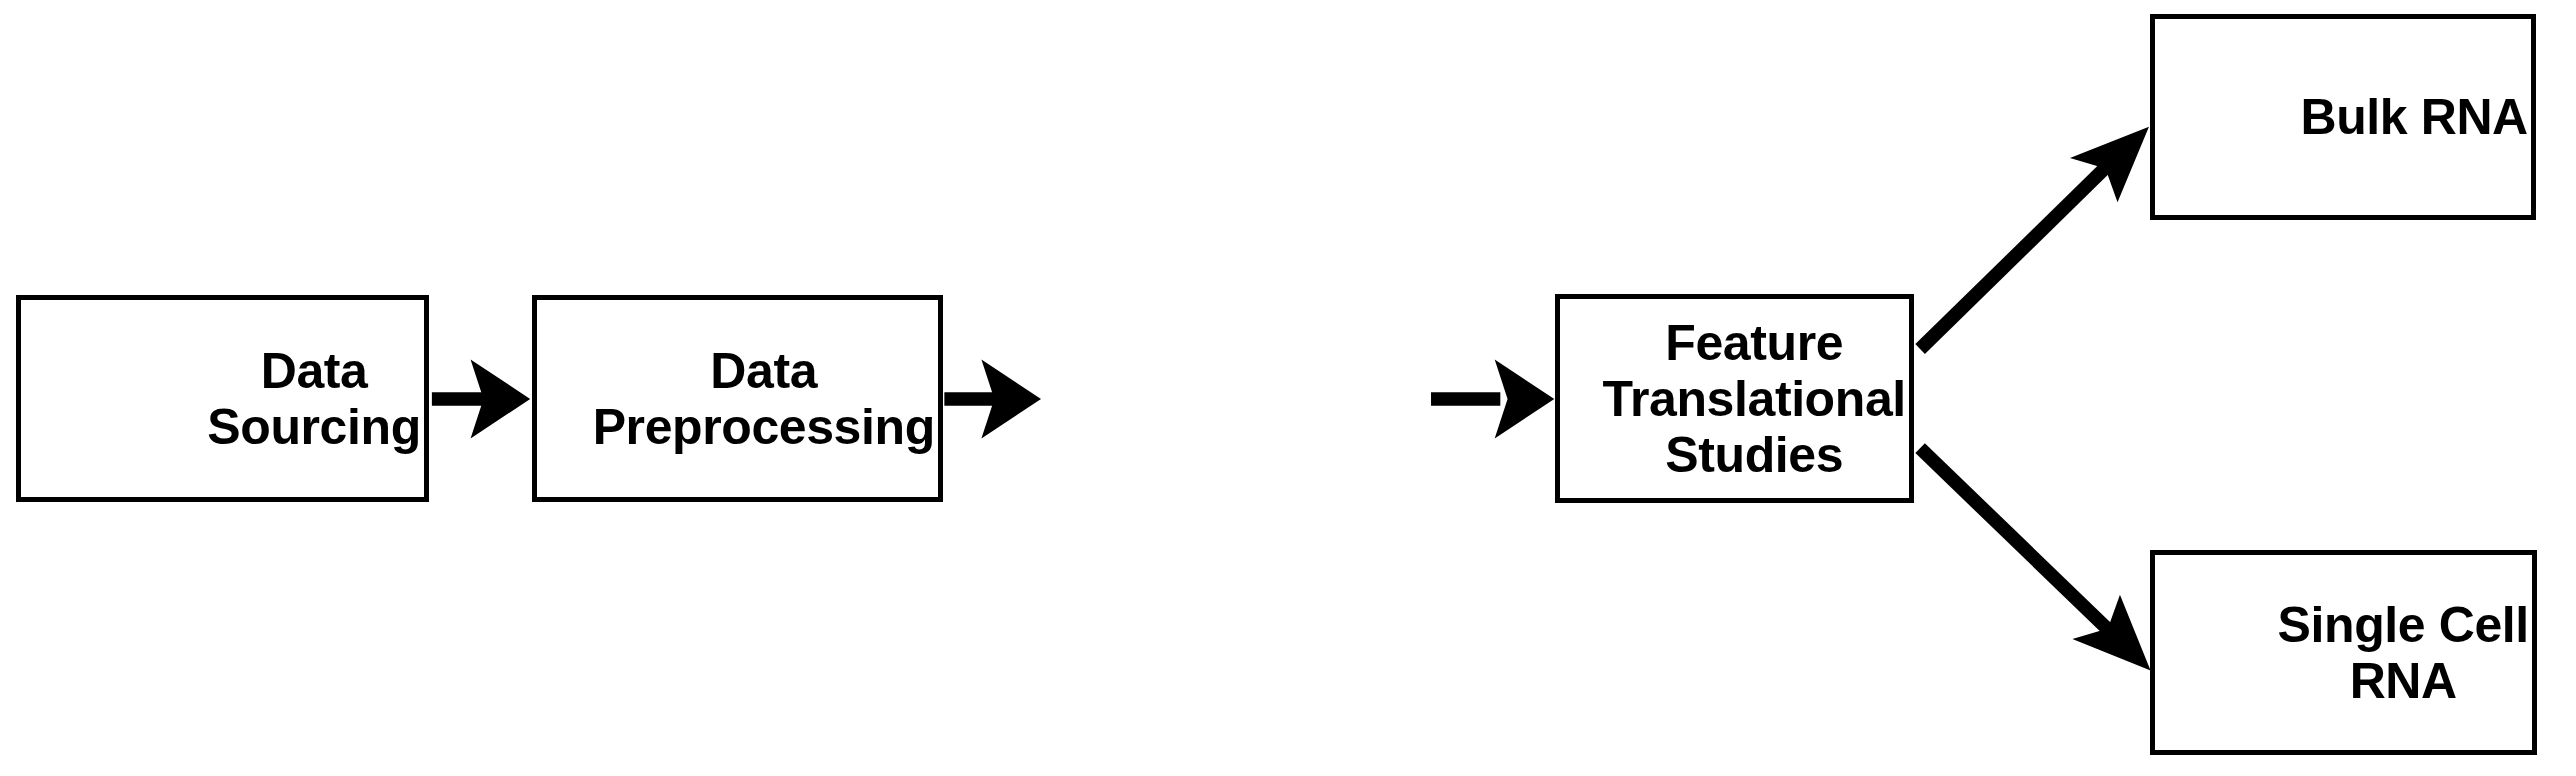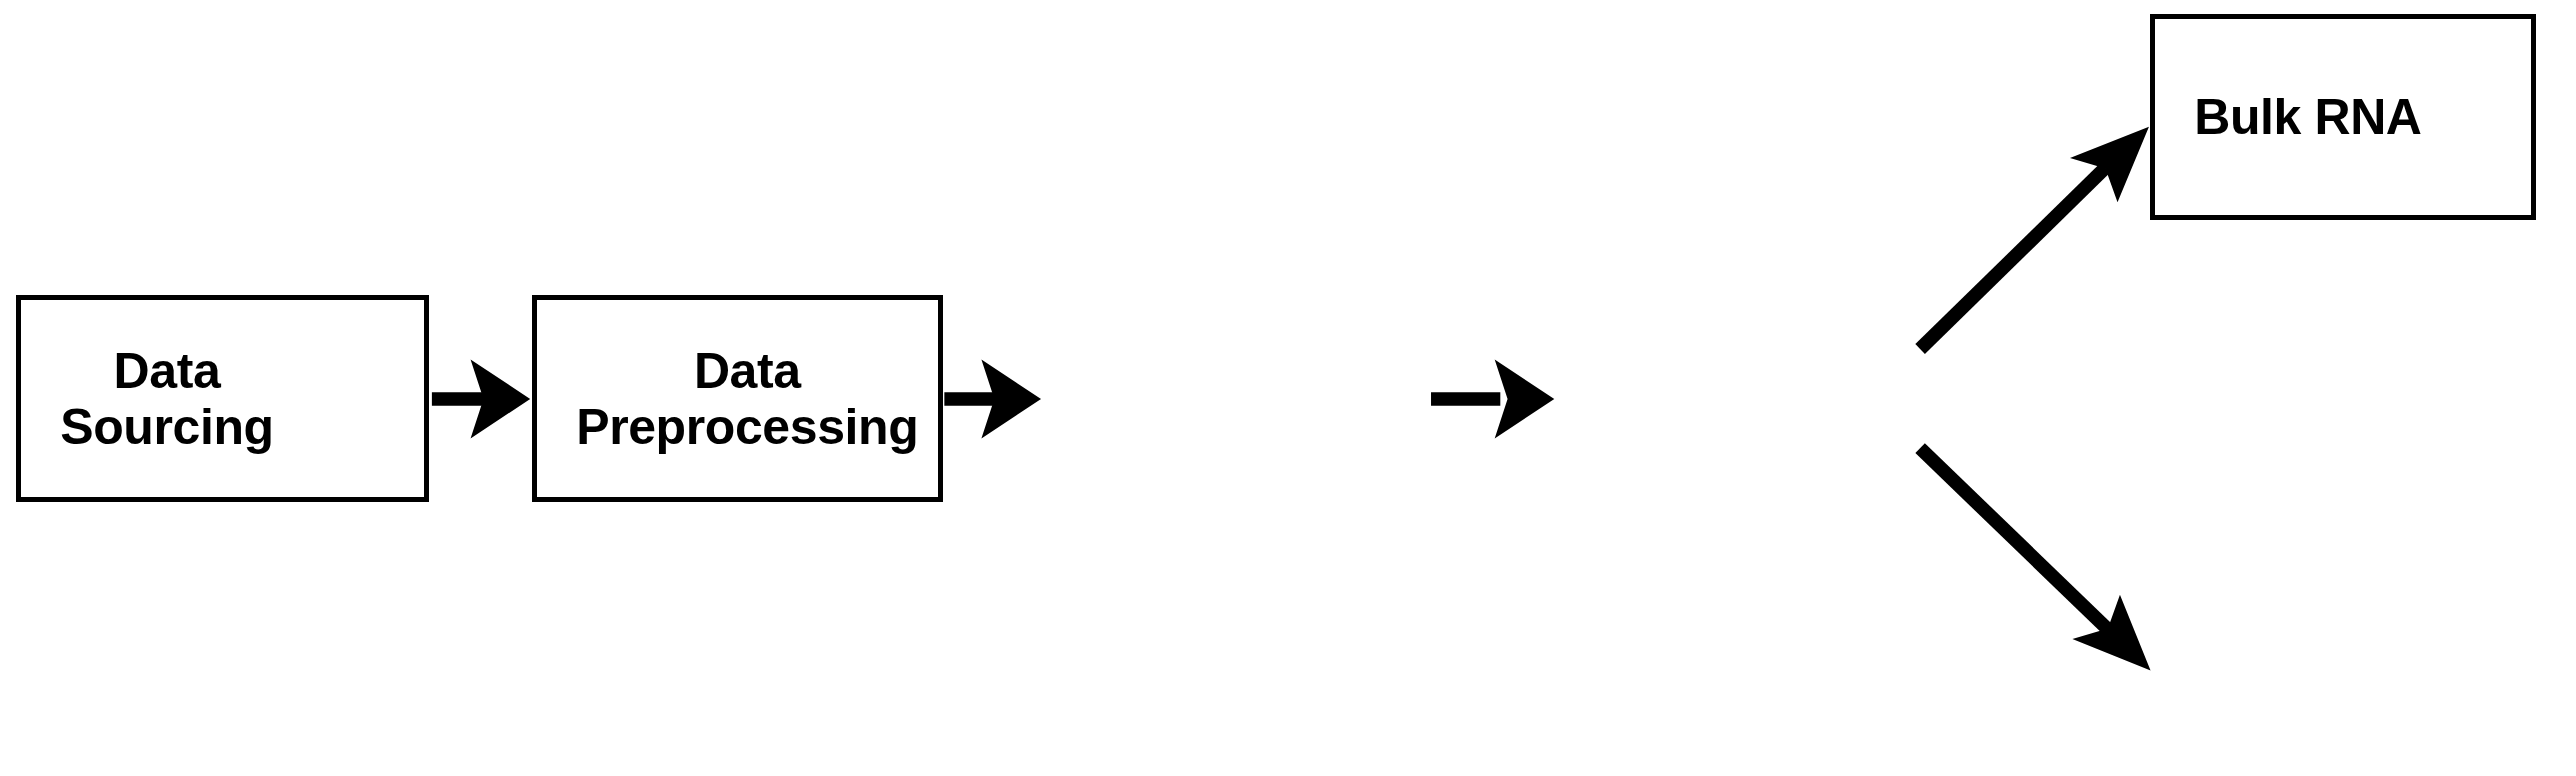--- a/index.html
+++ b/index.html
@@ -16,21 +16,21 @@
     overflow: hidden;
     font-family: "Liberation Sans", "DejaVu Sans", sans-serif;
   }
   .node {
     position: absolute;
     box-sizing: border-box;
     border: 5.6px solid #000000;
     background: #ffffff;
     display: flex;
     align-items: center;
-    justify-content: flex-start;
+    justify-content: flex-end;
     text-align: center;
     padding-left: 36px;
   }
   .node-label {
     font-weight: bold;
     color: #000000;
     font-size: 50px;
     line-height: 1.12;
     letter-spacing: -0.4px;
     white-space: pre-line;
@@ -92,20 +92,29 @@
     <span class="node-label">Data
 Sourcing</span>
   </div>
 
   <div class="node" id="node-data-preprocessing">
     <span class="node-label">Data
 Preprocessing</span>
   </div>
 
 
+  <div class="node" id="node-feature-translational">
+    <span class="node-label">Feature
+Translational
+Studies</span>
+  </div>
 
   <div class="node" id="node-bulk-rna">
     <span class="node-label">Bulk RNA</span>
   </div>
 
+  <div class="node" id="node-single-cell-rna">
+    <span class="node-label">Single Cell
+RNA</span>
+  </div>
 
 </div>
 
 
 </body></html>

